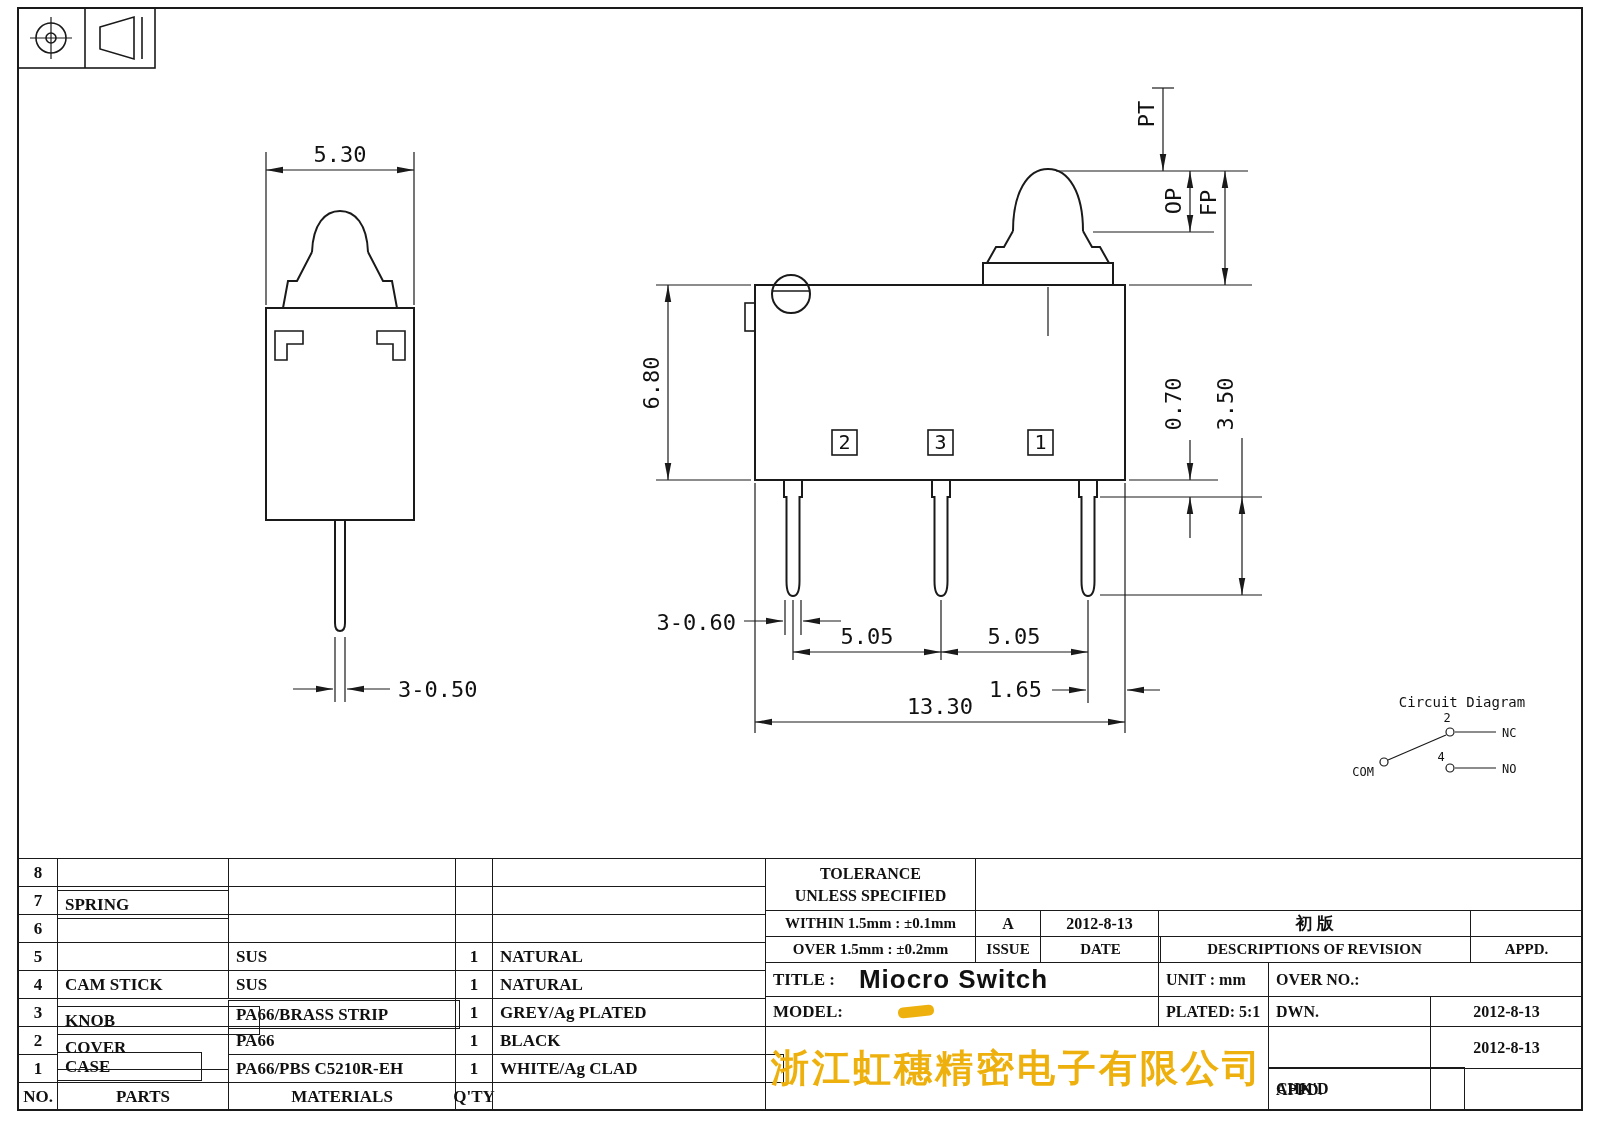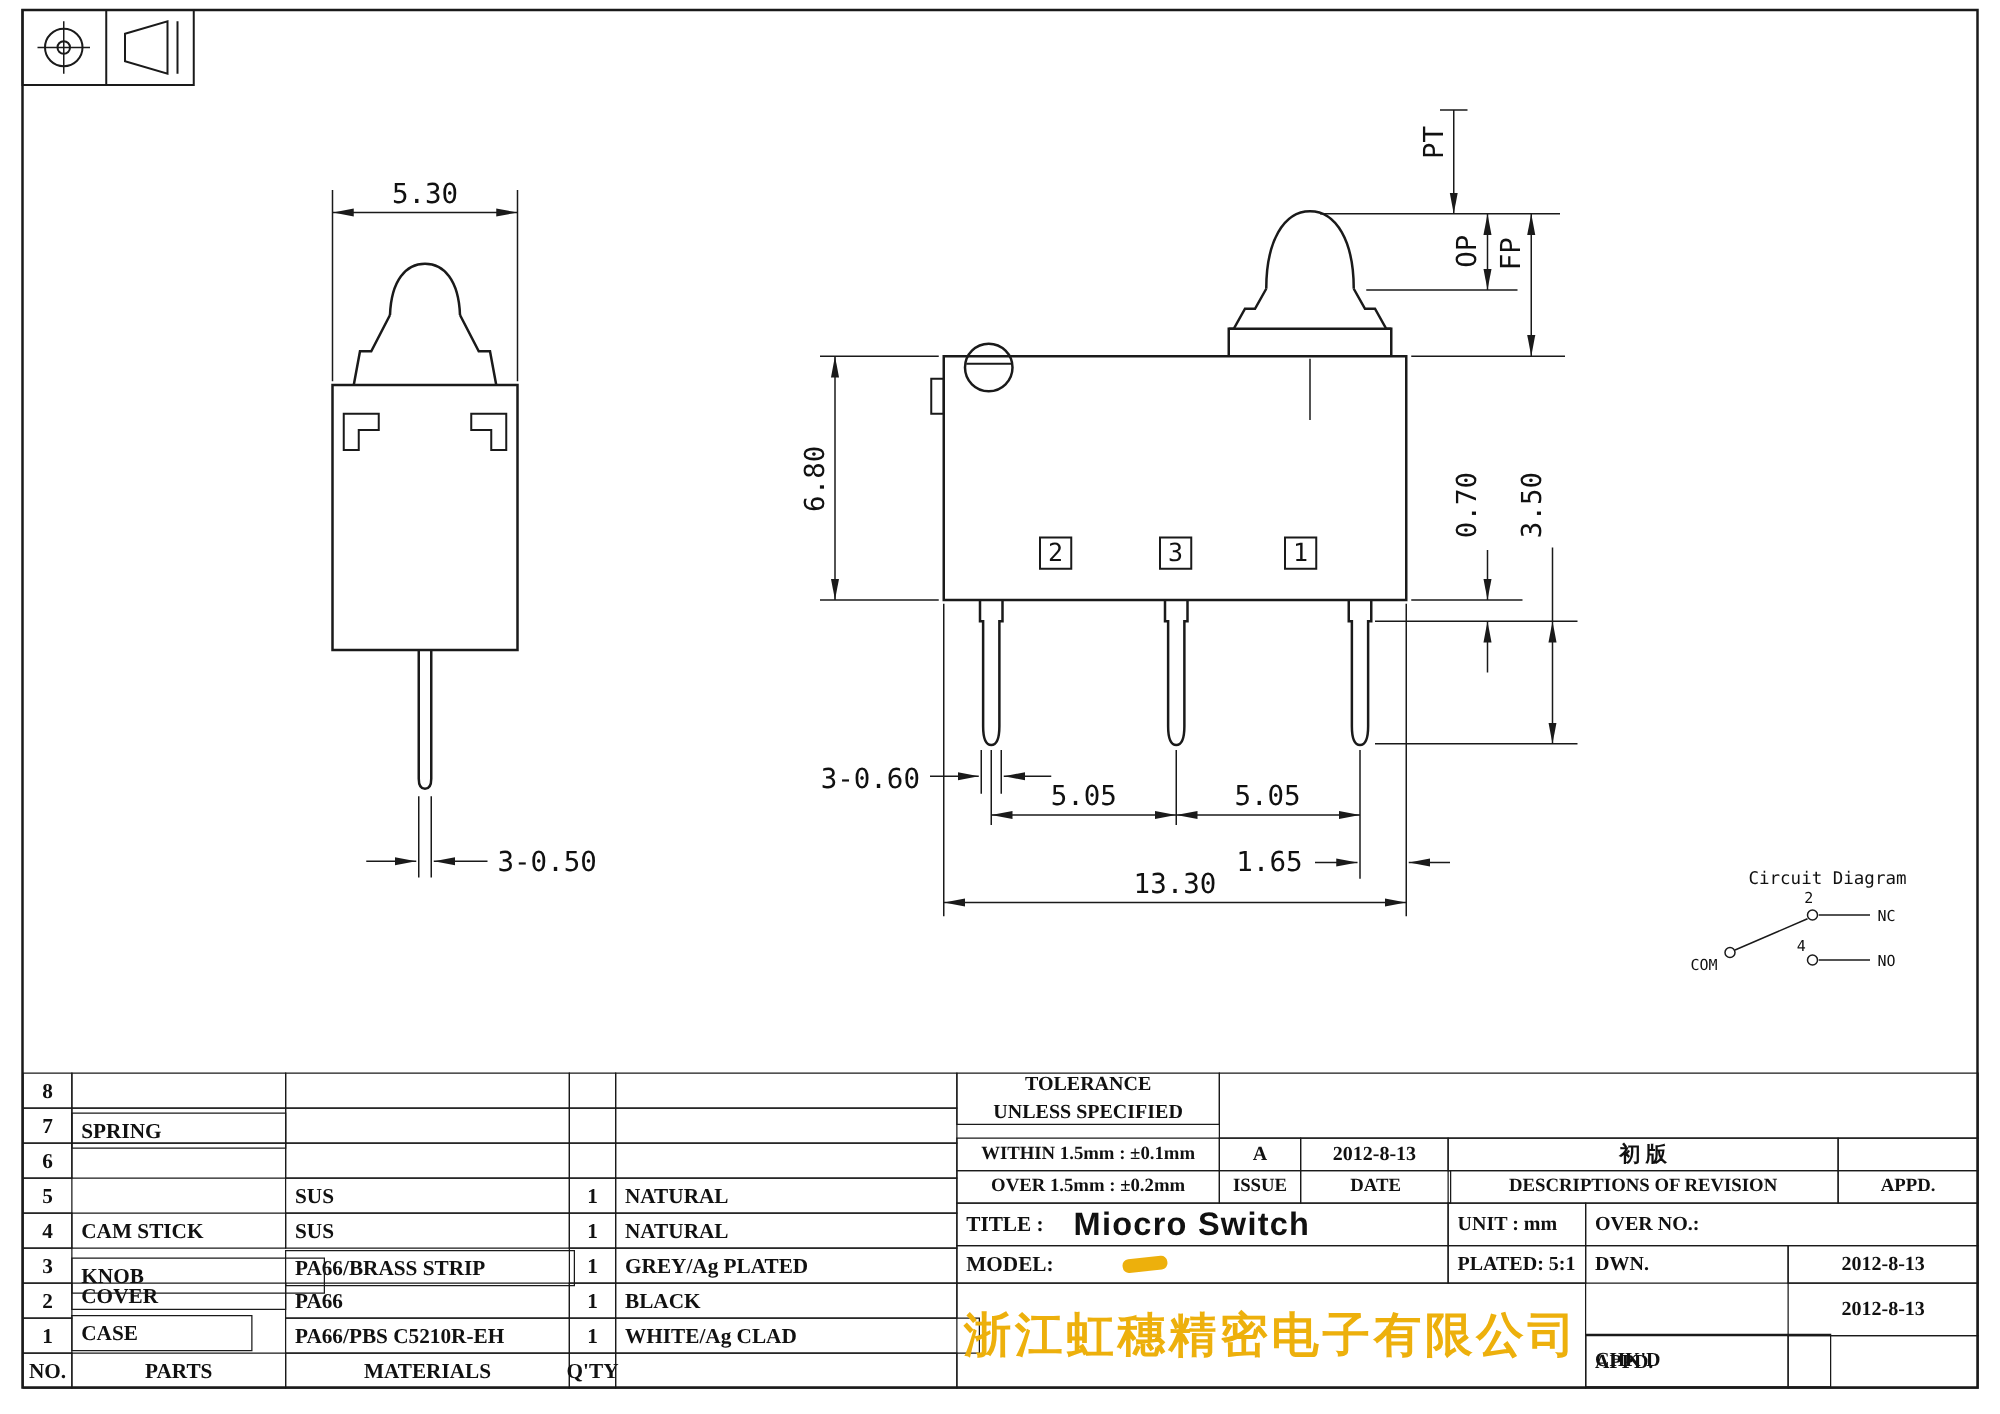--- a/index.html
+++ b/index.html
@@ -190,38 +190,38 @@
 <div class="c ctr" style="left:455px;top:970px;width:38px;height:29px">1</div>
 <div class="c" style="left:492px;top:970px;width:274px;height:29px">NATURAL</div>
 
 <div class="c ctr" style="left:18px;top:998px;width:40px;height:29px">3</div>
 <div class="c" style="left:57px;top:1052px;width:145px;height:29px">CASE</div>
 <div class="c" style="left:228px;top:1000px;width:232px;height:29px">PA66/BRASS STRIP</div>
 <div class="c ctr" style="left:455px;top:998px;width:38px;height:29px">1</div>
 <div class="c" style="left:492px;top:998px;width:274px;height:29px">GREY/Ag PLATED</div>
 
 <div class="c ctr" style="left:18px;top:1026px;width:40px;height:29px">2</div>
-<div class="c" style="left:57px;top:1026px;width:172px;height:22px">COVER</div>
+<div class="c" style="left:57px;top:1026px;width:172px;height:44px">COVER</div>
 <div class="c" style="left:228px;top:1026px;width:228px;height:29px">PA66</div>
 <div class="c ctr" style="left:455px;top:1026px;width:38px;height:29px">1</div>
 <div class="c" style="left:492px;top:1026px;width:274px;height:29px">BLACK</div>
 
 <div class="c ctr" style="left:18px;top:1054px;width:40px;height:29px">1</div>
 <div class="c" style="left:57px;top:1006px;width:203px;height:29px">KNOB</div>
 <div class="c" style="left:228px;top:1054px;width:228px;height:29px">PA66/PBS C5210R-EH</div>
 <div class="c ctr" style="left:455px;top:1054px;width:38px;height:29px">1</div>
 <div class="c" style="left:492px;top:1054px;width:292px;height:29px">WHITE/Ag CLAD</div>
 
 <div class="c ctr" style="left:18px;top:1082px;width:40px;height:29px">NO.</div>
 <div class="c ctr" style="left:57px;top:1082px;width:172px;height:29px">PARTS</div>
 <div class="c ctr" style="left:228px;top:1082px;width:228px;height:29px">MATERIALS</div>
 <div class="c ctr" style="left:455px;top:1082px;width:38px;height:29px">Q'TY</div>
 <div class="c" style="left:492px;top:1082px;width:274px;height:29px"></div>
 
-<div class="c col md" style="left:765px;top:858px;width:211px;height:42px">
+<div class="c col md" style="left:765px;top:858px;width:211px;height:53px">
   <span>TOLERANCE</span>
   <span>UNLESS  SPECIFIED</span>
 </div>
 <div class="c ctr sm" style="left:765px;top:910px;width:211px;height:27px">WITHIN 1.5mm : ±0.1mm</div>
 <div class="c ctr sm" style="left:765px;top:936px;width:211px;height:27px">OVER 1.5mm : ±0.2mm</div>
 
 <div class="c" style="left:975px;top:858px;width:608px;height:53px"></div>
 <div class="c ctr md" style="left:975px;top:910px;width:66px;height:27px">A</div>
 <div class="c ctr md" style="left:1040px;top:910px;width:119px;height:27px">2012-8-13</div>
 <div class="c ctr" style="left:1158px;top:910px;width:313px;height:27px">初 版</div>

